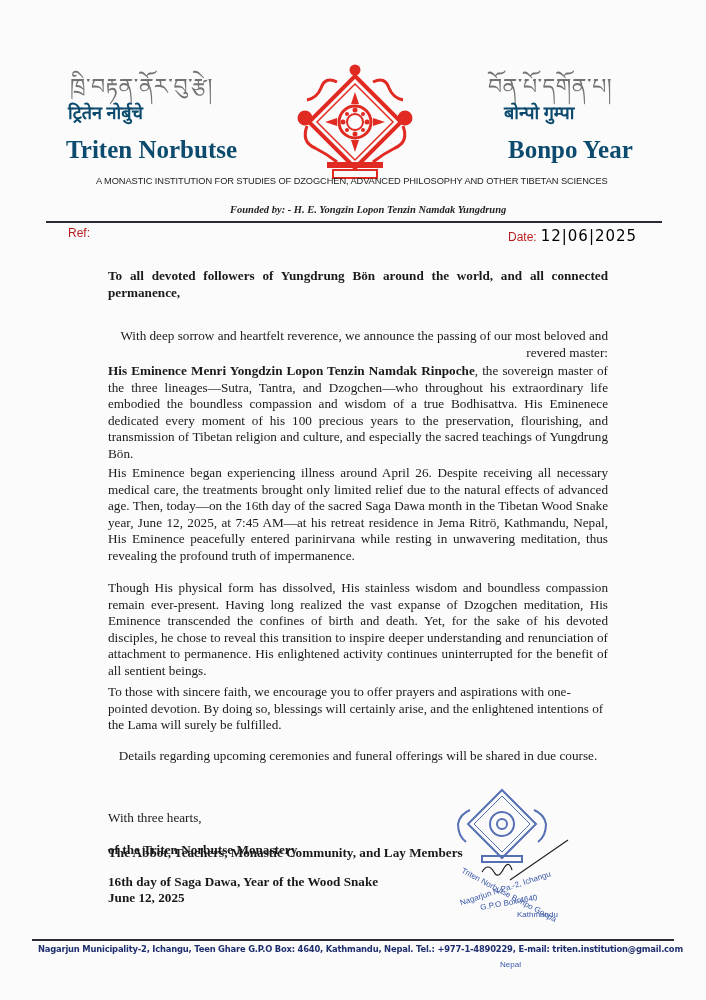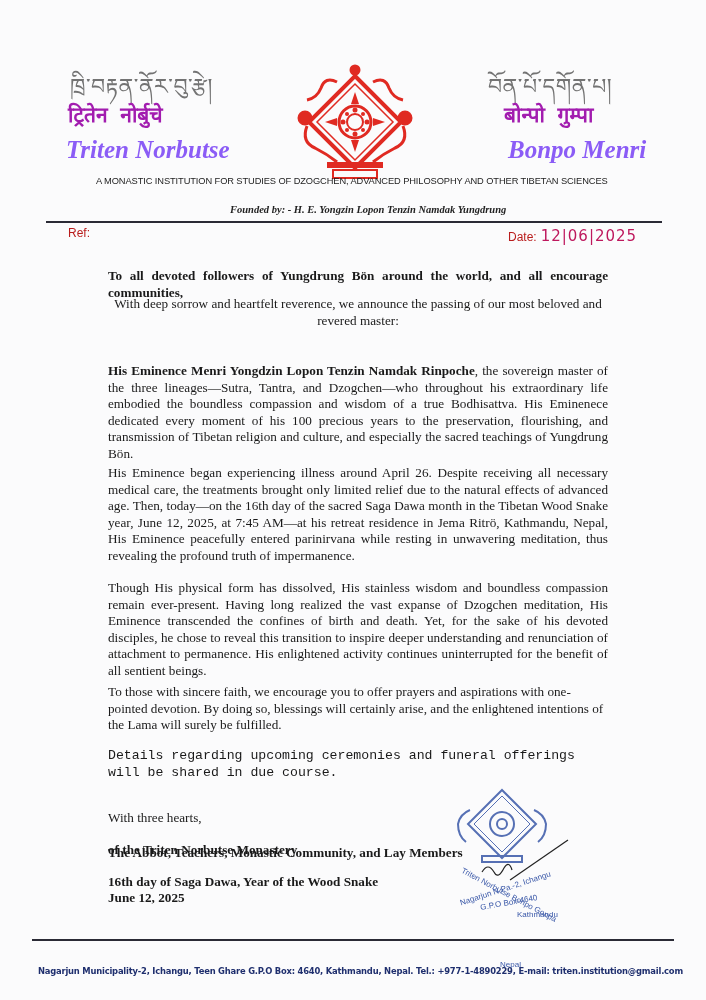--- a/index.html
+++ b/index.html
@@ -4,31 +4,31 @@
   <style>
     html, body { margin: 0; padding: 0; }
     body {
       width: 706px; height: 1000px; position: relative; overflow: hidden;
       background: #fbfbfc;
       font-family: "Liberation Serif", serif;
       color: #1a1a1a;
     }
     .abs { position: absolute; }
     .tib { color: #737373; font-family: "DejaVu Serif", serif; font-size: 22px; letter-spacing: 0.5px; white-space: nowrap; }
-    .dev { color: #a21caf; font-family: Liberation Mono, monospace; font-size: 21px; font-weight: bold; white-space: nowrap; }
-    .script { color: #8b5cf6; font-family: "Liberation Serif", serif; font-style: italic; font-weight: bold; font-size: 25px; white-space: nowrap; }
+    .dev { color: #0c4a6e; font-family: Liberation Serif, serif; font-size: 18px; font-weight: bold; white-space: nowrap; }
+    .script { color: #0c4a6e; font-family: "Liberation Serif", serif; font-weight: bold; font-size: 25px; white-space: nowrap; }
     .tagline { font-family: "Liberation Sans", sans-serif; font-size: 9.3px; color: #222; white-space: nowrap; letter-spacing: -0.1px; }
     .founder { font-family: "Liberation Serif", serif; font-style: italic; font-weight: bold; font-size: 10.5px; color: #222; white-space: nowrap; }
     .rule { position: absolute; height: 1.6px; background: #2a2a35; }
     .ref, .date-label { font-family: "Liberation Sans", sans-serif; font-size: 12px; color: #b91c1c; }
-    .date-val { font-family: "DejaVu Sans", sans-serif; font-size: 15px; color: #be185d; letter-spacing: 1px; }
+    .date-val { font-family: "DejaVu Sans", sans-serif; font-size: 15px; color: #000000; letter-spacing: 1px; }
     .body-text { font-size: 13.2px; line-height: 16.6px; color: #1a1a1a; }
     .para { position: absolute; left: 108px; width: 500px; text-align: justify; }
     .bold { font-weight: bold; }
-    .footer-text { font-family: "DejaVu Sans", sans-serif; font-weight: bold; font-size: 8.4px; color: #1f2f6e; white-space: nowrap; letter-spacing: -0.2px; margin-top: 22px; }
+    .footer-text { font-family: "DejaVu Sans", sans-serif; font-weight: bold; font-size: 8.4px; color: #1f2f6e; white-space: nowrap; letter-spacing: -0.2px; }
   </style>
 </head>
 <body>
 
 <div class="abs tib" style="left:70px; top:62px;">ཁྲི་བརྟན་ནོར་བུ་རྩེ།</div>
 <div class="abs dev" style="left:68px; top:100px;">ट्रितेन नोर्बुचे</div>
 <div class="abs script" style="left:66px; top:136px;">Triten Norbutse</div>
 
 <div class="abs" style="left:297px; top:62px; width:116px; height:120px;">
   <svg width="116" height="120" viewBox="0 0 116 120">
@@ -64,42 +64,42 @@
       <polygon points="88,60 76,56 76,64"></polygon>
 
       <rect x="30" y="100" width="56" height="6"></rect>
       <rect x="36" y="108" width="44" height="8" fill="none" stroke="#e02a22" stroke-width="2"></rect>
     </g>
   </svg>
 </div>
 
 <div class="abs tib" style="left:488px; top:62px;">བོན་པོ་དགོན་པ།</div>
 <div class="abs dev" style="left:504px; top:100px;">बोन्पो गुम्पा</div>
-<div class="abs script" style="left:508px; top:136px;">Bonpo Menri</div>
+<div class="abs script" style="left:508px; top:136px;">Bonpo Year</div>
 
 <div class="abs tagline" style="left:96px; top:176px;">A MONASTIC INSTITUTION FOR STUDIES OF DZOGCHEN, ADVANCED PHILOSOPHY AND OTHER TIBETAN SCIENCES</div>
 <div class="abs founder" style="left:230px; top:204px;">Founded by: - H. E. Yongzin Lopon Tenzin Namdak Yungdrung</div>
 
 <div class="rule" style="left:46px; top:221px; width:616px;"></div>
 
 <div class="abs ref" style="left:68px; top:226px;">Ref:</div>
 <div class="abs" style="left:508px; top:227px; white-space:nowrap;">
   <span class="date-label">Date:</span>
   <span class="date-val">12|06|2025</span>
 </div>
 
-<div class="para body-text bold" style="top:268px;">To all devoted followers of Yungdrung Bön around the world, and all encourage communities,</div>
-<div class="para body-text" style="top:296px; text-align:center;">With deep sorrow and heartfelt reverence, we announce the passing of our most beloved and revered master:</div>
+<div class="para body-text bold" style="top:268px;">To all devoted followers of Yungdrung Bön around the world, and all connected permanence,</div>
+<div class="para body-text" style="top:328px; text-align:right;">With deep sorrow and heartfelt reverence, we announce the passing of our most beloved and revered master:</div>
 <div class="para body-text" style="top:363px;">
   <span class="bold">His Eminence Menri Yongdzin Lopon Tenzin Namdak Rinpoche</span><span>, the sovereign master of the three lineages—Sutra, Tantra, and Dzogchen—who throughout his extraordinary life embodied the boundless compassion and wisdom of a true Bodhisattva. His Eminenece dedicated every moment of his 100 precious years to the preservation, flourishing, and transmission of Tibetan religion and culture, and especially the sacred teachings of Yungdrung Bön.</span>
 </div>
 <div class="para body-text" style="top:465px;">His Eminence began experiencing illness around April 26. Despite receiving all necessary medical care, the treatments brought only limited relief due to the natural effects of advanced age. Then, today—on the 16th day of the sacred Saga Dawa month in the Tibetan Wood Snake year, June 12, 2025, at 7:45 AM—at his retreat residence in Jema Ritrö, Kathmandu, Nepal, His Eminence peacefully entered parinirvana while resting in unwavering meditation, thus revealing the profound truth of impermanence.</div>
 <div class="para body-text" style="top:580px;">Though His physical form has dissolved, His stainless wisdom and boundless compassion remain ever-present. Having long realized the vast expanse of Dzogchen meditation, His Eminence transcended the confines of birth and death. Yet, for the sake of his devoted disciples, he chose to reveal this transition to inspire deeper understanding and renunciation of attachment to permanence. His enlightened activity continues uninterrupted for the benefit of all sentient beings.</div>
 <div class="para body-text" style="top:684px; text-align:left;">To those with sincere faith, we encourage you to offer prayers and aspirations with one-pointed devotion. By doing so, blessings will certainly arise, and the enlightened intentions of the Lama will surely be fulfilled.</div>
-<div class="para body-text" style="top:748px; text-align:left;font-family:Liberation Mono, monospace;">Details regarding upcoming ceremonies and funeral offerings will be shared in due course.</div>
+<div class="para body-text" style="top:748px; text-align:center;">Details regarding upcoming ceremonies and funeral offerings will be shared in due course.</div>
 
 <div class="abs body-text" style="left:108px; top:810px; white-space:nowrap;">With three hearts,</div>
 <div class="abs body-text bold" style="left:108px; top:826px; white-space:nowrap;margin-top:19px;">The Abbot, Teachers, Monastic Community, and Lay Members</div>
 <div class="abs body-text bold" style="left:108px; top:842px; white-space:nowrap;">of the Triten Norbutse Monastery</div>
 <div class="abs body-text bold" style="left:108px; top:874px; white-space:nowrap;">16th day of Saga Dawa, Year of the Wood Snake</div>
 <div class="abs body-text bold" style="left:108px; top:890px; white-space:nowrap;">June 12, 2025</div>
 
 <div class="abs" style="left:452px; top:780px; width:130px; height:150px;">
   <svg width="130" height="150" viewBox="0 0 130 150">
     <g fill="none" stroke="#3a58a8" stroke-width="2" opacity="0.85">

